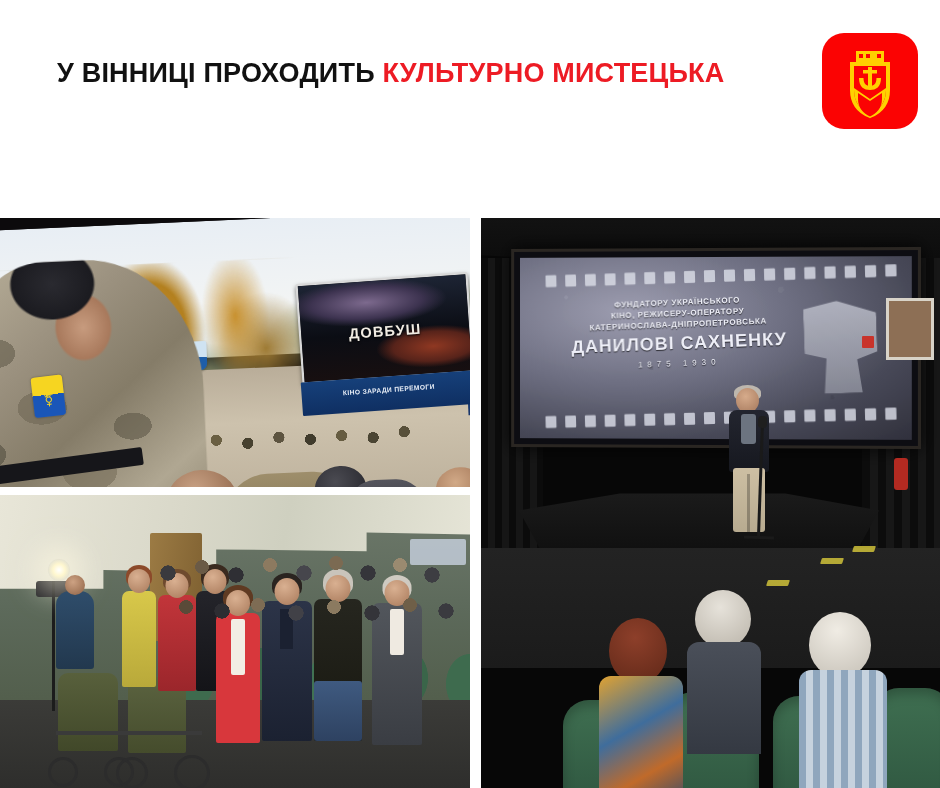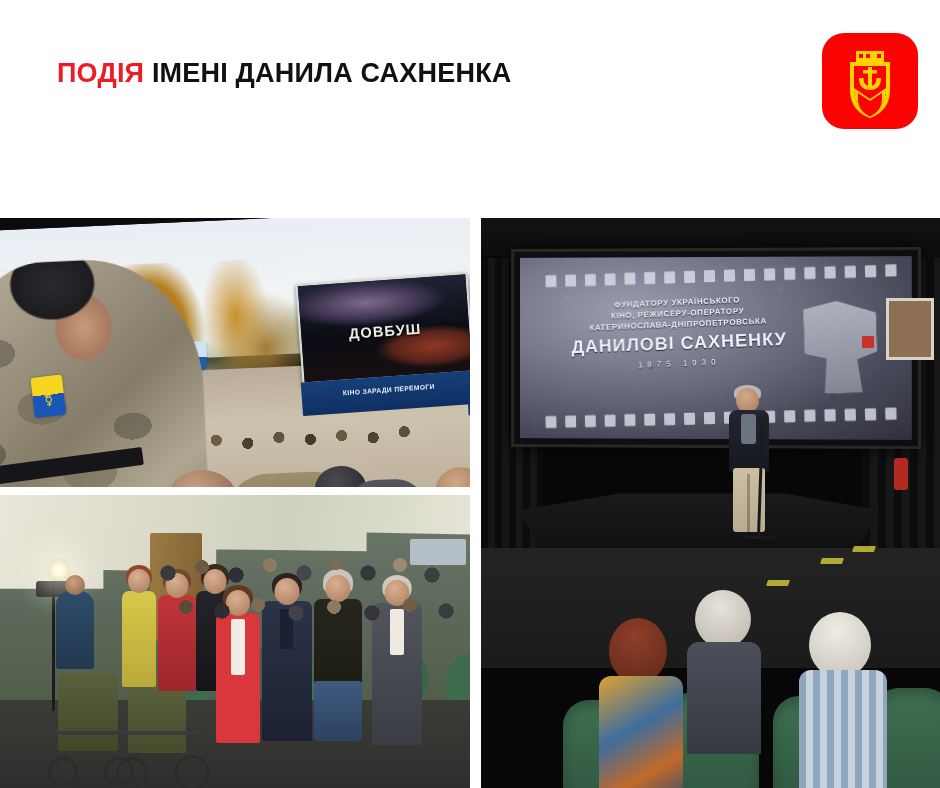--- a/index.html
+++ b/index.html
@@ -227,21 +227,21 @@
      background:linear-gradient(#3f6f51,#2f5740);box-shadow:inset 0 6px 12px rgba(0,0,0,.25);}
   .r-viewer{position:absolute;}
   .r-viewer .head{position:absolute;border-radius:50%;}
   .r-viewer .body{position:absolute;border-radius:12px 12px 0 0;}
 </style>
 </head>
 <body>
 
 <div id="headline">
   <span class="hl-line">
-    <span class="em">ПОДІЯ</span><span> ІМЕНІ ДАНИЛА САХНЕНКА</span>
+    <span>У ВІННИЦІ ПРОХОДИТЬ </span><span class="em">КУЛЬТУРНО МИСТЕЦЬКА</span>
   </span>
 </div>
 
 <div id="logo">
   <div class="badge">
     <svg width="96" height="96" viewBox="0 0 96 96">
 
       <path d="M34 18 h28 v7 h-3 v-4 h-4 v4 h-7 v-4 h-4 v4 h-3 v-4 h-4 v4 h-3 z" fill="#FFD100"></path>
       <rect x="34" y="25" width="28" height="4" fill="#FFD100"></rect>
 

